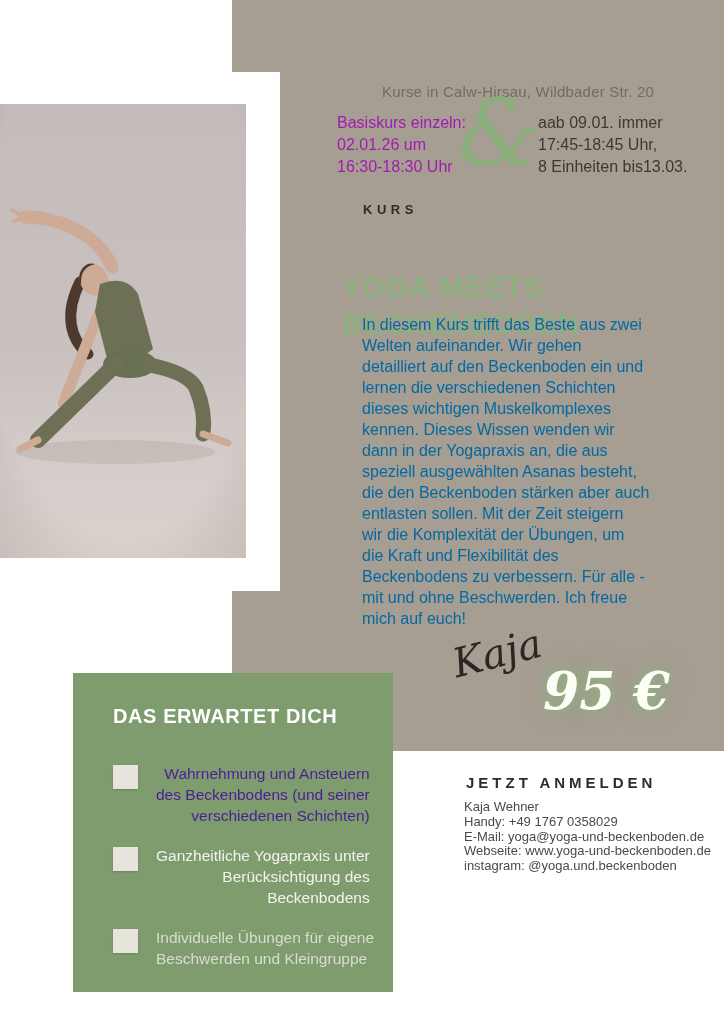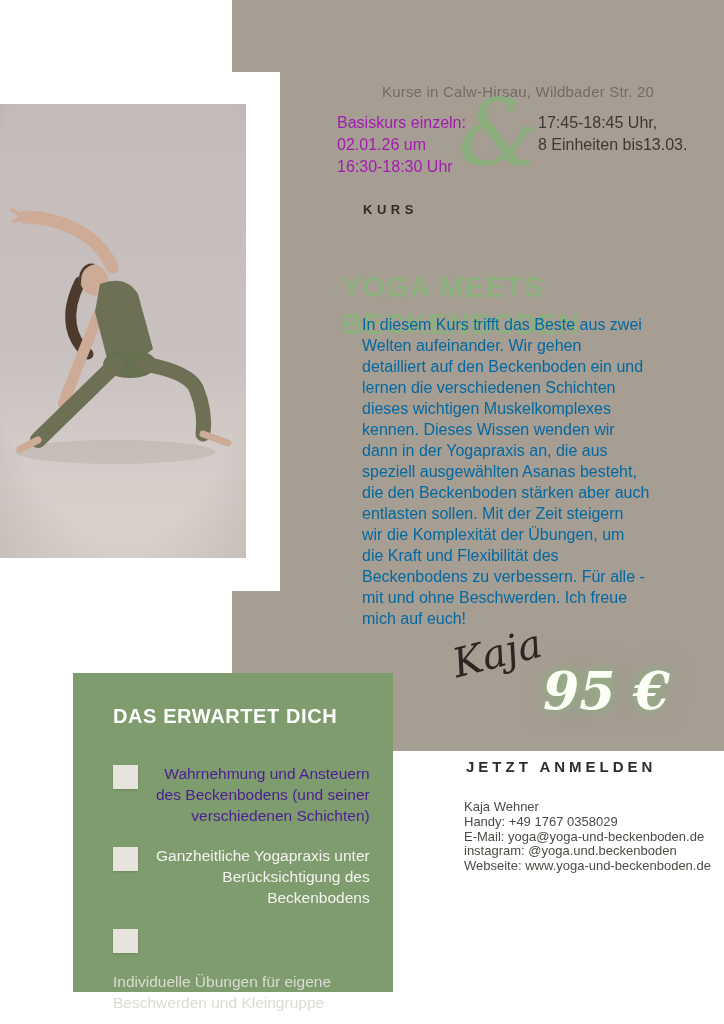--- a/index.html
+++ b/index.html
@@ -34,30 +34,30 @@
     font-style:italic;font-size:40px;color:#2a2723;transform:rotate(-14deg);}
   .price{position:absolute;left:543px;top:660px;font-family:"DejaVu Serif",serif;
     font-style:italic;font-weight:bold;font-size:52px;color:#fcfff5;
     text-shadow:0 0 6px rgba(141,179,128,.95),0 0 16px rgba(141,179,128,.65),0 0 26px rgba(141,179,128,.4);}
 
   
   .green-box{position:absolute;left:73px;top:673px;width:320px;height:319px;background:#7e9c6e;}
   .gb-heading{position:absolute;left:40px;top:32px;font-size:20px;font-weight:bold;
     letter-spacing:.6px;color:#ffffff;}
   .gb-item{position:absolute;left:40px;display:flex;gap:18px;width:290px;}
-  .gb-item-1{top:90px;} .gb-item-2{top:172px;text-align:right;} .gb-item-3{top:254px;flex-direction:column;}
+  .gb-item-1{top:90px;} .gb-item-2{top:172px;text-align:right;} .gb-item-3{top:254px;}
   .checkbox{flex:0 0 auto;width:25px;height:24px;margin-top:2px;background:#e7e4de;
     box-shadow:0 1px 2px rgba(0,0,0,.15);}
   .gb-text{font-size:15.5px;line-height:21px;white-space:pre-line;}
   .gb-item-1 .gb-text{color:#4c1d95;text-align:right;}
   .gb-item-2 .gb-text{color:#f4f3ef;}
   .gb-item-3 .gb-text{color:#d9ddd1;}
 
   
-  .contact-heading{position:absolute;left:466px;top:758px;font-size:15px;font-weight:600;
+  .contact-heading{position:absolute;left:466px;top:774px;font-size:15px;font-weight:600;
     letter-spacing:4px;color:#2f2c29;}
   .contact{position:absolute;left:464px;top:800px;font-size:13px;line-height:14.8px;color:#4e4a45;}
 </style>
 </head>
 <body>
 
 <div class="page">
 
   <div class="taupe-panel"></div>
   <div class="white-notch"></div>
@@ -103,20 +103,21 @@
 
   <div class="schedule-left">
     <div>Basiskurs einzeln:</div>
     <div>02.01.26 um</div>
     <div>16:30-18:30 Uhr</div>
   </div>
 
   <div class="ampersand">&amp;</div>
 
   <div class="schedule-right">
+    <div>aab 09.01. immer</div>
     <div>17:45-18:45 Uhr,</div>
     <div>8 Einheiten bis13.03.</div>
   </div>
 
   <div class="kicker">KURS</div>
 
   <div class="title">
     <div>YOGA MEETS</div>
     <div>BECKENBODEN</div>
   </div>
@@ -159,17 +160,17 @@
       <span class="gb-text">Individuelle Übungen für eigene
 Beschwerden und Kleingruppe</span>
     </div>
   </div>
 
   <div class="contact-heading">JETZT ANMELDEN</div>
   <div class="contact">
     <div class="contact-line">Kaja Wehner</div>
     <div class="contact-line">Handy: +49 1767 0358029</div>
     <div class="contact-line">E-Mail: yoga@yoga-und-beckenboden.de</div>
+    <div class="contact-line">Webseite: www.yoga-und-beckenboden.de</div>
     <div class="contact-line">instagram: @yoga.und.beckenboden</div>
-    <div class="contact-line">Webseite: www.yoga-und-beckenboden.de</div>
   </div>
 
 </div>
 
 </body></html>

